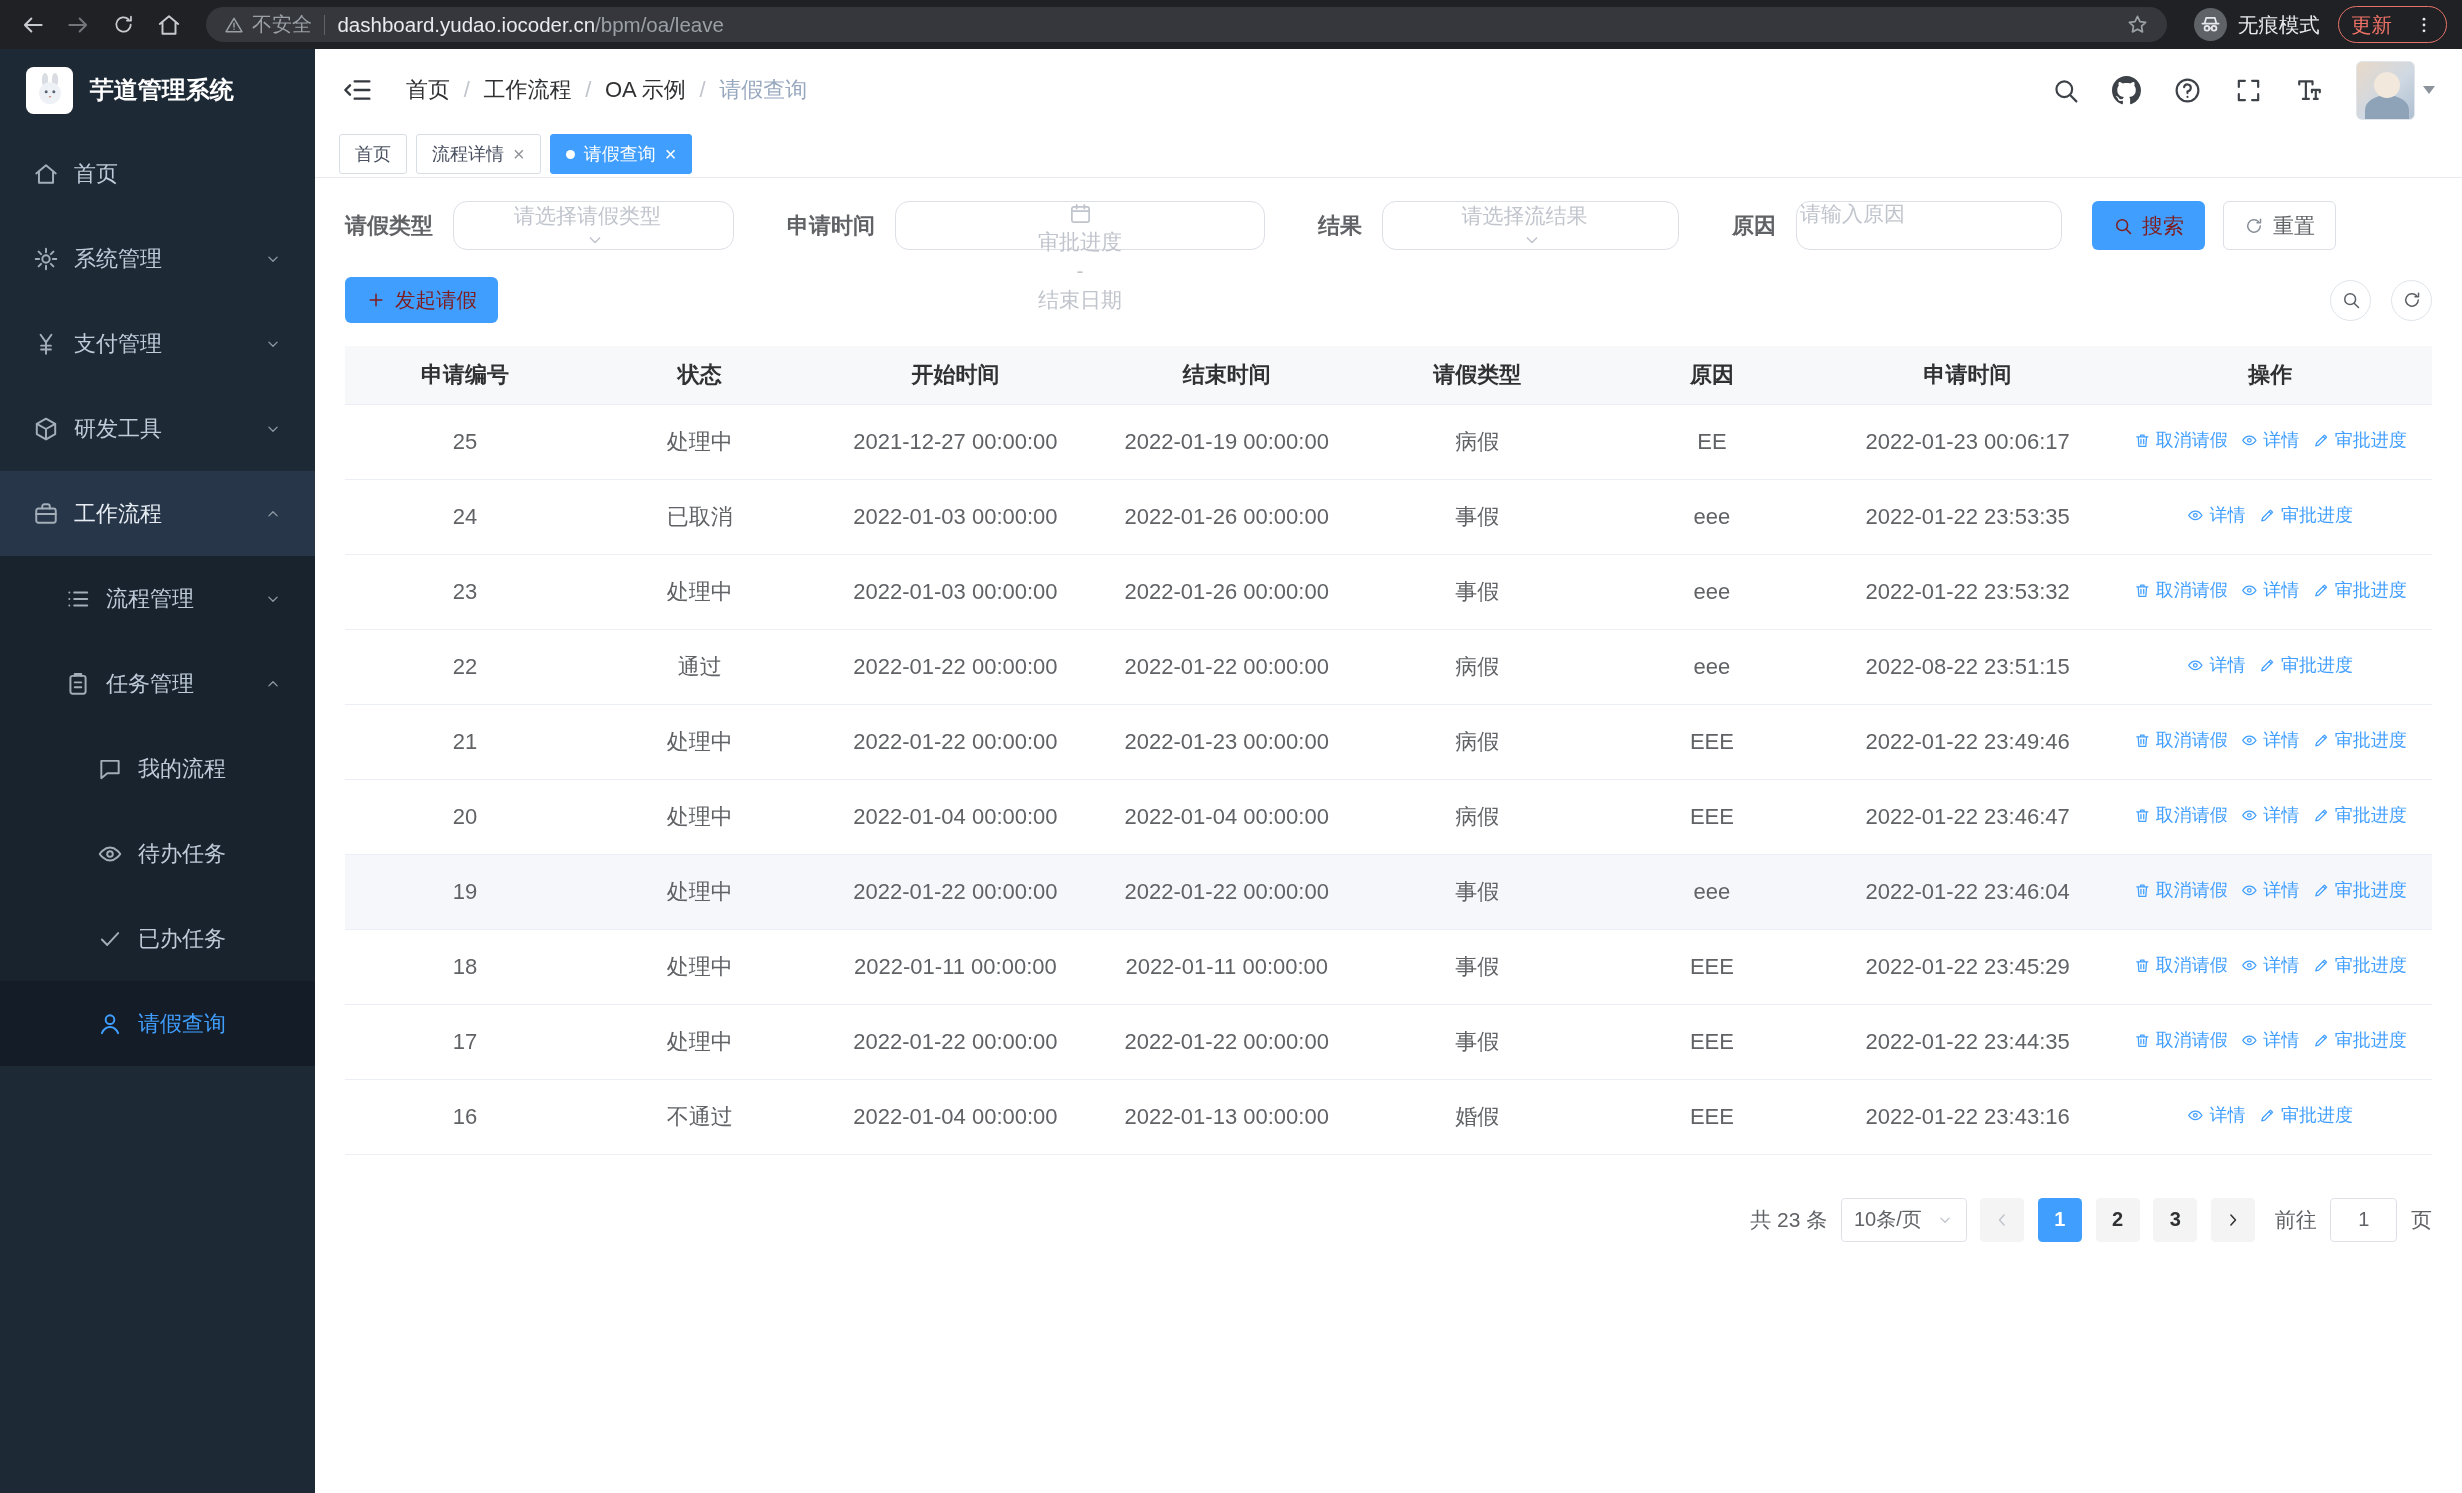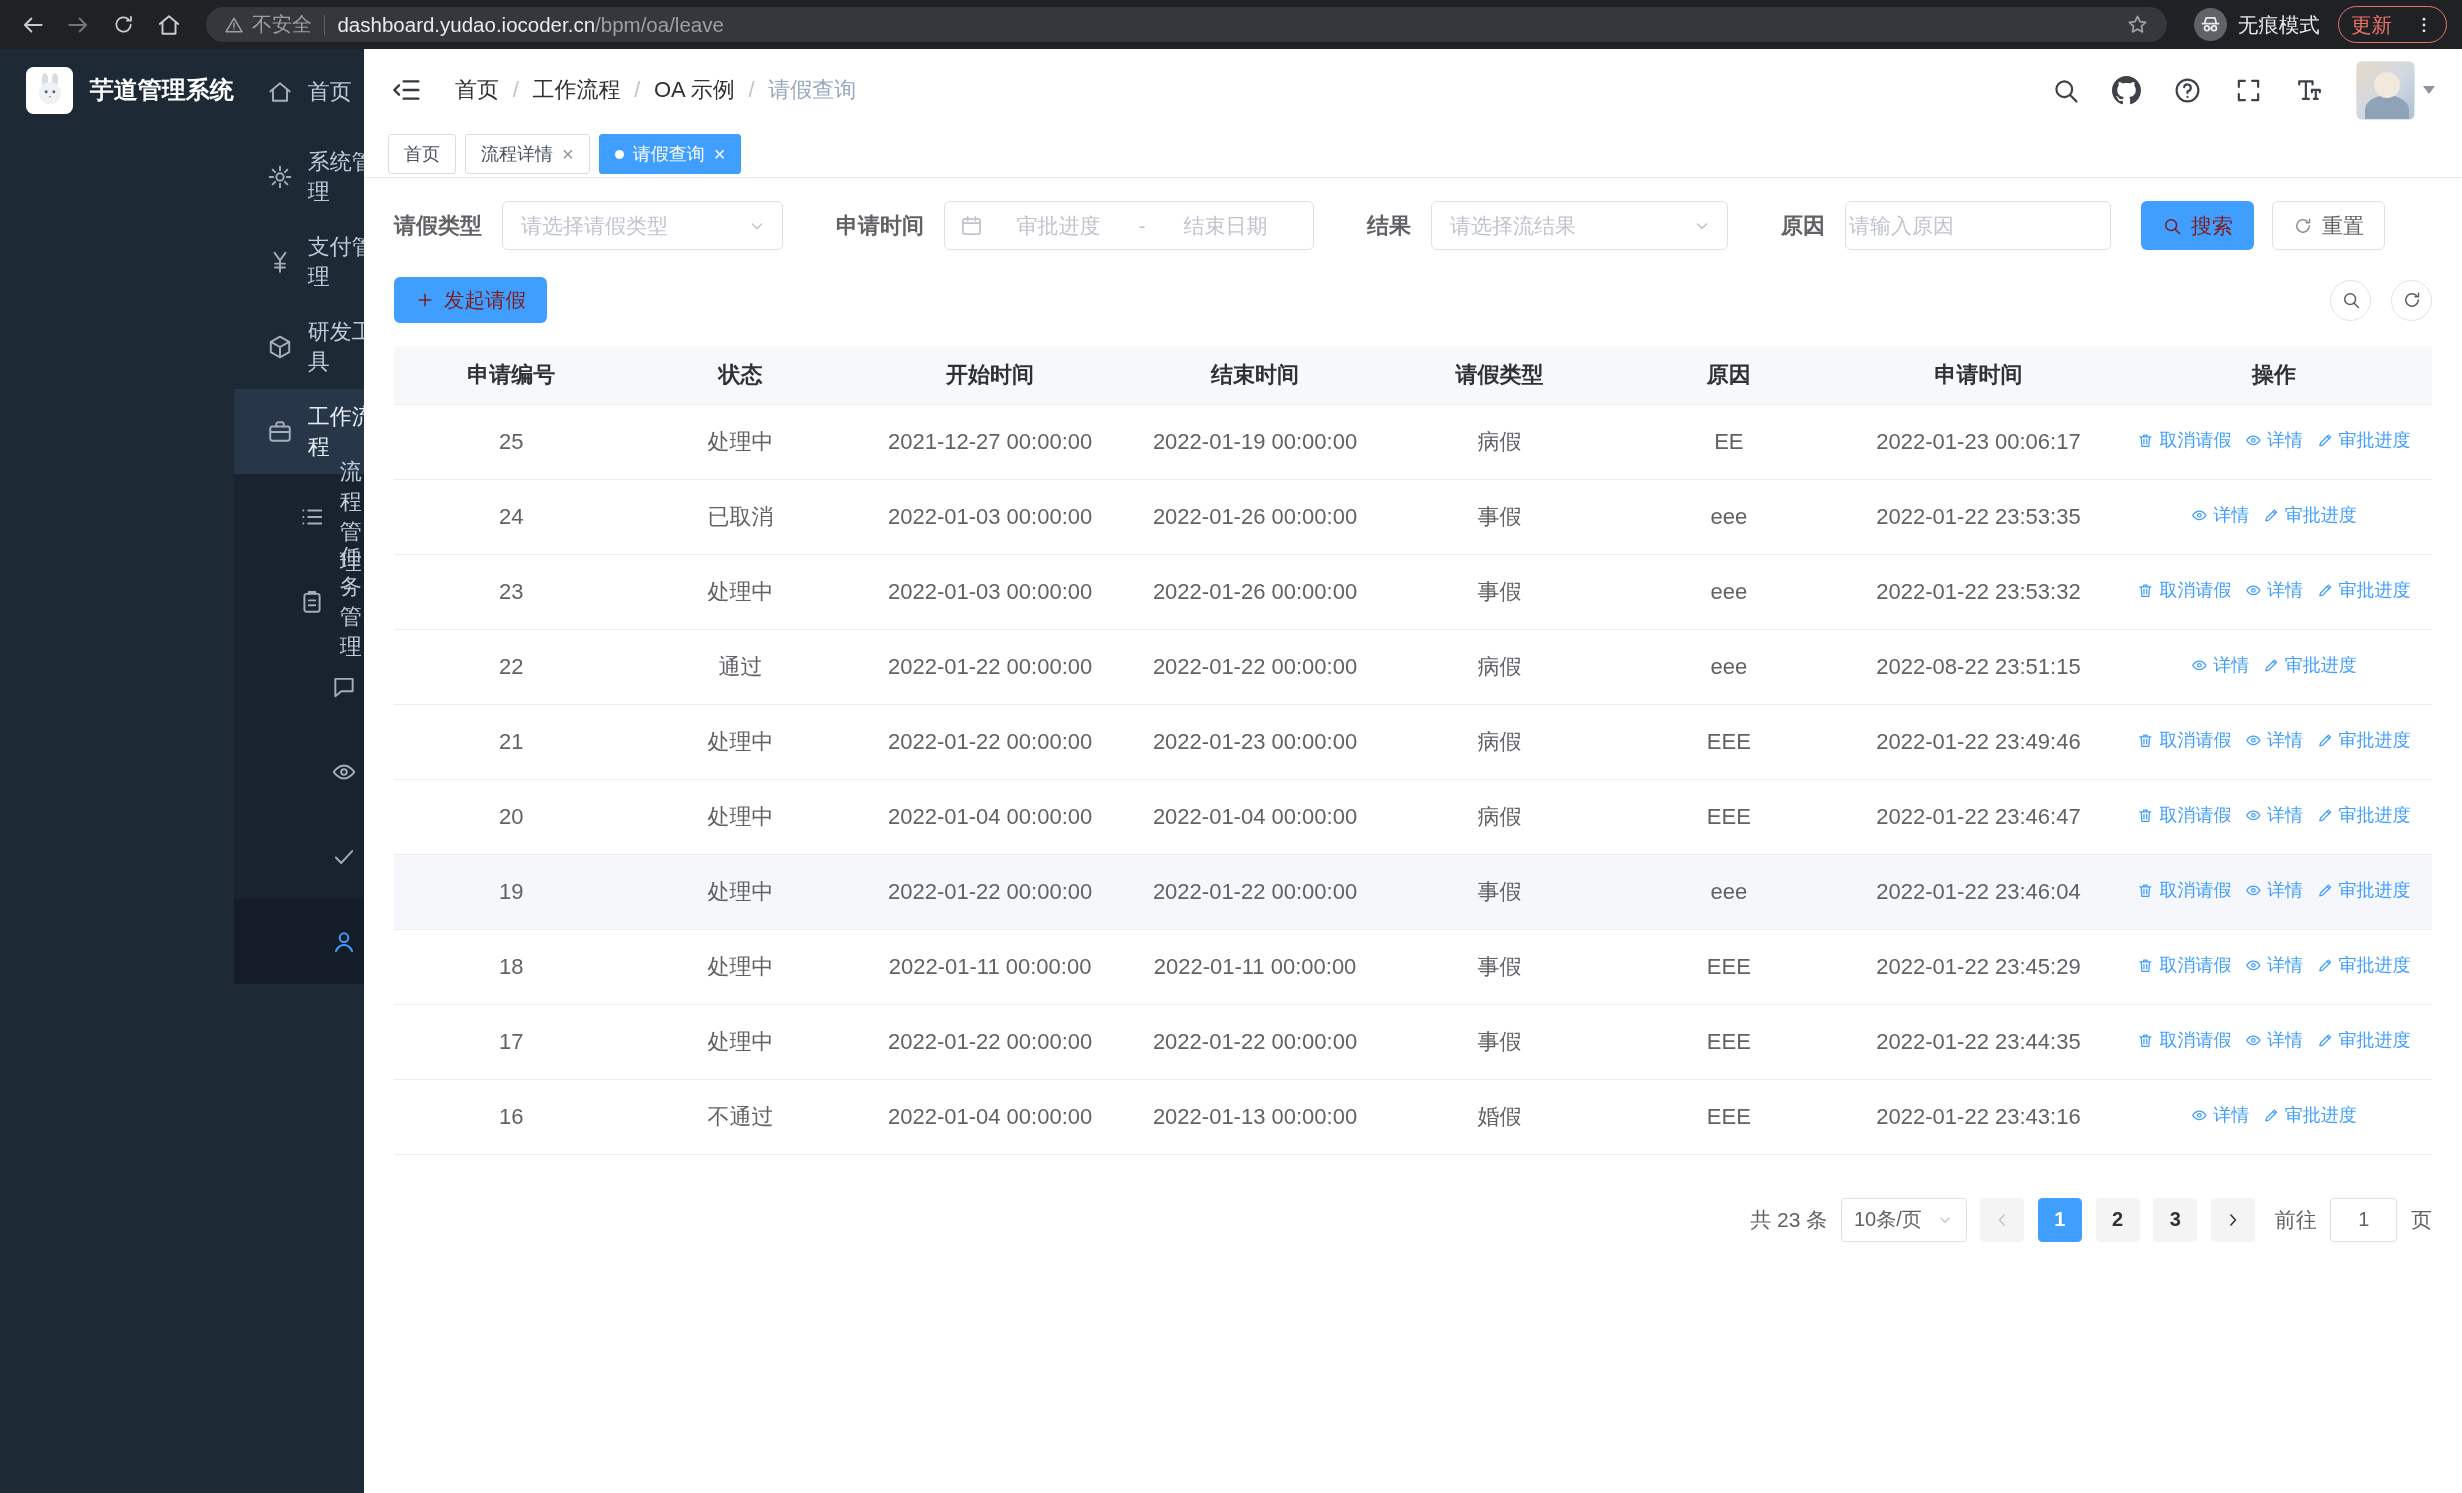--- a/index.html
+++ b/index.html
@@ -20,21 +20,21 @@
   .url .path { color:#9aa0a6; }
   .addr-star { margin-left:auto; color:#9aa0a6; cursor:pointer; display:flex; }
   .incog { display:flex; align-items:center; gap:10.6px; color:#e8eaed; font-size:20.5px; margin:0 7.6px; white-space:nowrap; }
   .incog-badge { width:33px; height:33px; border-radius:50%; background:#5f6368; color:#e8eaed; display:flex; align-items:center; justify-content:center; }
   .update-pill { display:flex; align-items:center; gap:22px; border:1.5px solid #e57368; border-radius:20px; height:37px; padding:0 12px; cursor:pointer; }
   .update-pill .u-label { color:#ef7367; font-size:20.5px; }
   .update-pill .dots { color:#e8eaed; display:flex; }
 
   
   .app { display:flex; height:1445px; }
-  .sidebar { width:364px; background:#1e2936; flex-shrink:0; display:flex; flex-direction:row; }
+  .sidebar { width:315px; background:#1e2936; flex-shrink:0; display:flex; flex-direction:column; }
   .logo-row { height:82px; display:flex; align-items:center; gap:16.7px; padding-left:26px; flex-shrink:0; }
   .logo-avatar { width:47px; height:47px; border-radius:7.6px; background:#fff; display:flex; align-items:center; justify-content:center; overflow:hidden; }
   .logo-title { color:#fff; font-size:24px; font-weight:bold; }
   .menu { flex:1; }
   .m-item { height:85px; display:flex; align-items:center; color:#bfcbd9; font-size:22px; cursor:pointer; padding-right:33px; }
   .m-item .mi { margin-right:15px; color:#a3aeb9; }
   .m-item .chev { margin-left:auto; color:#8e98a3; }
   .m-item.lv1 { padding-left:33px; }
   .m-item.lv2 { padding-left:65px; }
   .m-item.lv3 { padding-left:97px; }
@@ -64,21 +64,21 @@
   .tab.active { background:#409eff; border-color:#409eff; color:#fff; }
   .tab.active .x { color:#fff; }
   .tab .dot { width:9px; height:9px; border-radius:50%; background:#fff; }
 
   .content { flex:1; padding:23px 30px; overflow:hidden; }
 
   
   .filters { display:flex; align-items:center; }
   .f-label { font-size:22px; font-weight:bold; color:#606266; margin-right:20px; white-space:nowrap; }
   .ml { margin-left:53px; }
-  .sel, .inpbox, .date { border:1.5px solid #dcdfe6; border-radius:6px; height:49px; background:#fff; display:flex; align-items:center; color:#c0c4cc; font-size:21px; }
+  .sel, .inpbox, .date { border:1.5px solid #dcdfe6; border-radius:14px; height:49px; background:#fff; display:flex; align-items:center; color:#c0c4cc; font-size:21px;flex-direction:column; }
   .sel { padding:0 15px 0 18px; justify-content:space-between; }
   .sel .ph { margin-right:15px; }
   .sel .chevc { color:#c0c4cc; }
   .w370{width:281px}.w390{width:297px}
   .date { width:370px; padding:0 15px; gap:3px; }
   .date .dph { flex:1; text-align:center; }
   .date .rsep { color:#c0c4cc; padding:0 4.6px; }
   .inpbox { width:266px; padding:0 3px; }
   .inpbox input, .goto-input { border:none; outline:none; background:transparent; font-size:21px; color:#606266; width:100%; font-family:inherit; }
   .inpbox input::placeholder { color:#c0c4cc; }

